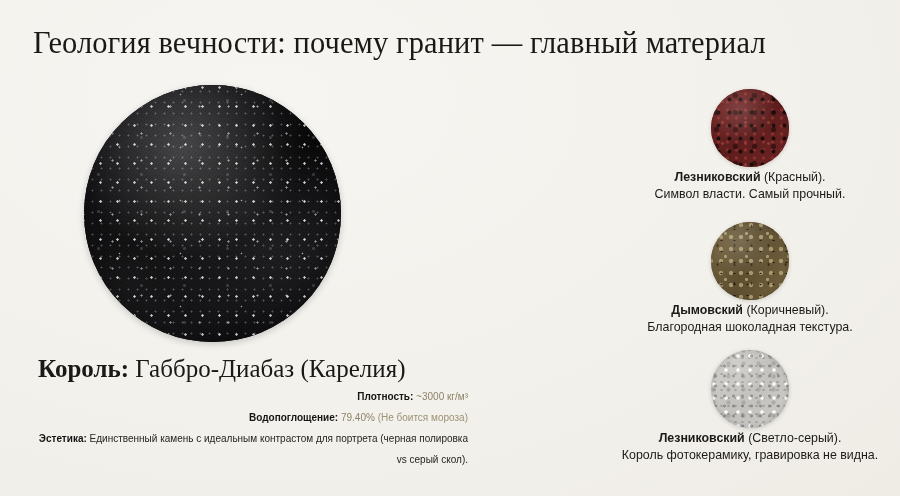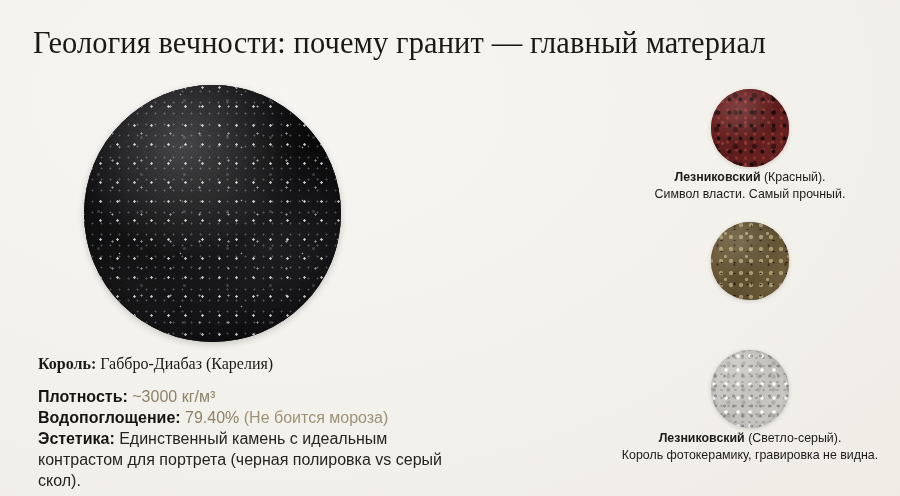--- a/index.html
+++ b/index.html
@@ -94,36 +94,37 @@
       radial-gradient(circle at 40% 22%, rgba(255,255,255,0.13) 0%, rgba(255,255,255,0) 48%),
       radial-gradient(circle at 50% 50%, rgba(0,0,0,0) 62%, rgba(0,0,0,0.40) 100%);
   }
 
   
   .king-line {
     position: absolute;
     left: 38px;
     top: 355px;
     font-family: "Liberation Serif", "DejaVu Serif", serif;
-    font-size: 16px;
+    font-size: 25px;
     color: #1a1917;
     white-space: nowrap;
   }
   .king-line b { font-weight: 700; }
 
   .spec-list {
     position: absolute;
     left: 38px;
     top: 386px;
     width: 430px;
   }
   .spec-row {
-    font-size: 16px;
+    font-size: 10px;
     line-height: 21px;
     color: #1a1917;
+    text-align: right;
   }
   .spec-row .k { font-weight: 700; color: #161514; }
   .spec-row .v { color: #8c8368; }
   .spec-row .v-dark { color: #26241f; }
   .spec-row .note { color: #9c9276; }
 
   
   .stone-card {
     position: absolute;
     left: 600px;
@@ -238,20 +239,24 @@
       <span class="name">Лезниковский</span><span class="tint"> (Красный).</span>
       <span class="desc">Символ власти. Самый прочный.</span>
     </div>
   </div>
 
   <div class="stone-card c2">
     <div class="mini-stone stone-brown">
       <div class="tex"></div>
       <div class="vig"></div>
     </div>
+    <div class="stone-caption">
+      <span class="name">Дымовский</span><span class="tint"> (Коричневый).</span>
+      <span class="desc">Благородная шоколадная текстура.</span>
+    </div>
   </div>
 
   <div class="stone-card c3">
     <div class="mini-stone stone-grey">
       <div class="tex"></div>
       <div class="vig"></div>
     </div>
     <div class="stone-caption">
       <span class="name">Лезниковский</span><span class="tint"> (Светло-серый).</span>
       <span class="desc">Король фотокерамику, гравировка не видна.</span>

